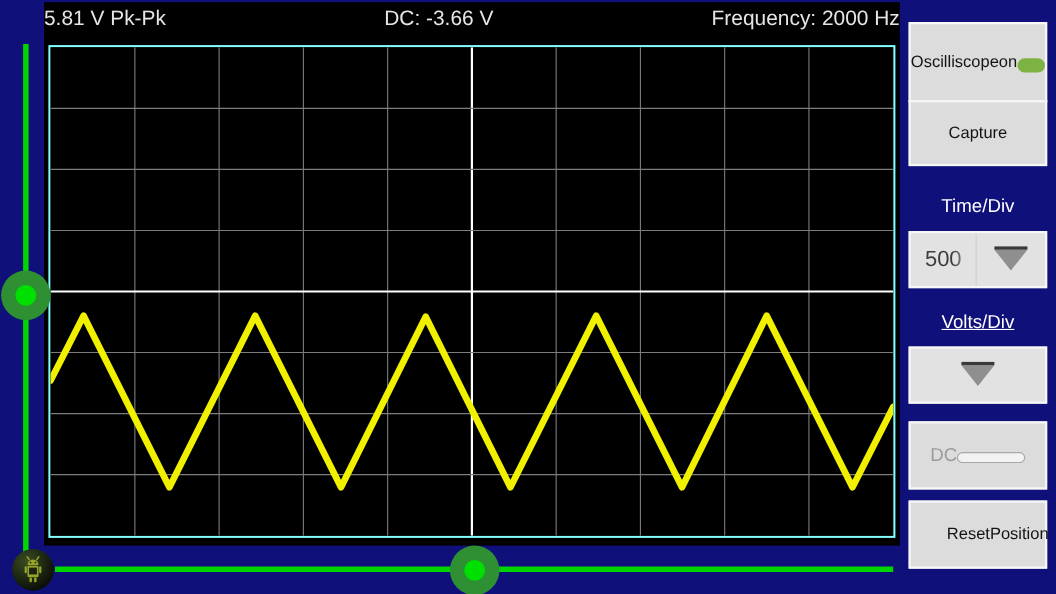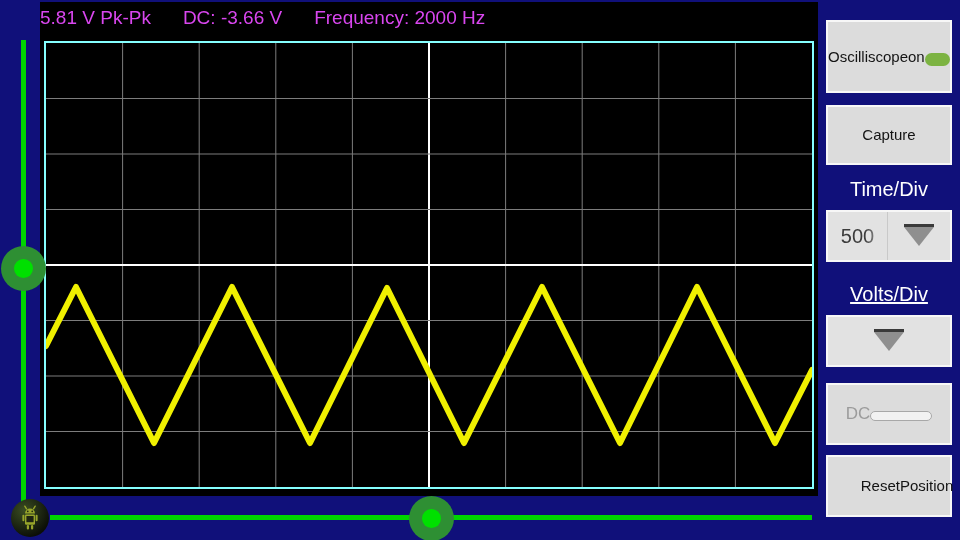--- a/index.html
+++ b/index.html
@@ -1,21 +1,21 @@
 <!DOCTYPE html>
 <html><head>
 <meta charset="utf-8">
 <style>
   *{margin:0;padding:0;box-sizing:border-box}
   html,body{width:960px;height:540px}
   body{position:relative;overflow:hidden;background:#10107A;font-family:"Liberation Sans",sans-serif;}
 
   
   .black-area{position:absolute;left:40px;top:2px;width:778px;height:494px;background:#000;}
-  .measure-bar{position:absolute;left:40px;top:2px;width:778px;height:32px;display:flex;justify-content:flex-start;align-items:center;gap:32px;color:#d946ef;font-size:19px;}
+  .measure-bar{position:absolute;left:40px;top:2px;width:778px;height:32px;display:flex;justify-content:space-between;align-items:center;gap:32px;color:#e5e5e5;font-size:19px;}
   .scope-frame{position:absolute;left:44px;top:41px;width:770px;height:448px;border:2px solid #85FFFF;}
   #scope-svg{display:block;width:766px;height:444px;background:#000;}
 
   
   .vtrack{position:absolute;left:21px;top:40px;width:5px;height:466px;background:#00D500;}
   .thumb-outer{position:absolute;border-radius:50%;background:#2E8F33;width:45px;height:45px;}
   .thumb-inner{position:absolute;border-radius:50%;background:#00E000;width:19px;height:19px;}
   .vthumb-outer{left:1px;top:246px;}
   .vthumb-inner{left:14px;top:259px;}
   .htrack{position:absolute;left:50px;top:515px;width:762px;height:5px;background:#00D500;}
@@ -25,27 +25,27 @@
   
   .android-btn{position:absolute;left:11px;top:499px;width:38px;height:38px;border-radius:50%;
     background:radial-gradient(circle at 35% 30%, #3a4d22, #0b0e07 75%);
     display:flex;align-items:center;justify-content:center;}
 
   
   .panel-btn{position:absolute;left:826px;width:126px;background:#DCDCDC;border:2px solid #F7F7F7;
     color:#141414;display:flex;flex-direction:row;align-items:center;justify-content:center;
     font-size:15px;line-height:1.3;text-align:center;}
   #btn-osc{top:20px;height:73px;}
-  #btn-capture{top:105px;height:60px;}
+  #btn-capture{top:91px;height:60px;}
   #btn-dc{top:383px;height:62px;color:#9B9B9B;font-size:17px;}
   #btn-reset{top:455px;height:62px;padding-left:36px;}
   .toggle-on{width:60px;height:13px;background:#7CB342;border-radius:7px;margin-top:5px;}
   .toggle-off{width:62px;height:10px;background:#F2F2F2;border:1px solid #A8A8A8;border-radius:5px;margin-top:4px;}
 
-  .panel-label{position:absolute;left:822px;width:134px;text-align:center;color:#FFFFFF;font-size:20px;}
+  .panel-label{position:absolute;left:822px;width:134px;text-align:center;color:#FFFFFF;font-size:17px;}
   #label-time{top:178px;} #label-volts{top:283px;text-decoration:underline;}
 
   .spinner{position:absolute;left:826px;width:126px;height:52px;background:#E2E2E2;border:2px solid #F7F7F7;display:flex;}
   #spinner-time{top:210px;} #spinner-volts{top:315px;}
   .spinner-value{width:60px;border-right:1px solid #9A9A9A;display:flex;align-items:center;justify-content:center;
     font-size:20px;color:#3C3C3C;white-space:nowrap;overflow:hidden;
     -webkit-mask-image:linear-gradient(90deg,#000 62%,rgba(0,0,0,.35) 88%);
             mask-image:linear-gradient(90deg,#000 62%,rgba(0,0,0,.35) 88%);}
   .spinner-arrow{flex:1;display:flex;align-items:center;justify-content:center;}
   .tri{width:0;height:0;border-left:15px solid transparent;border-right:15px solid transparent;border-top:19px solid #8F8F8F;position:relative;}

